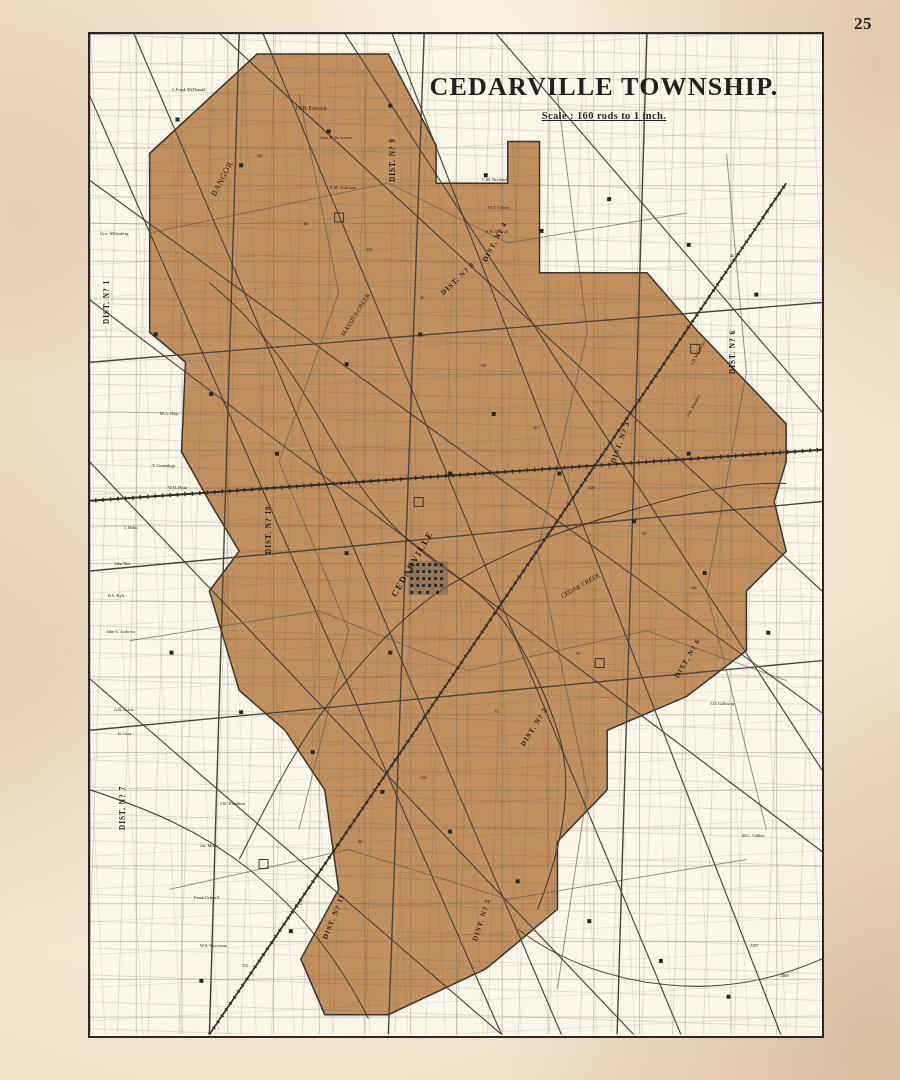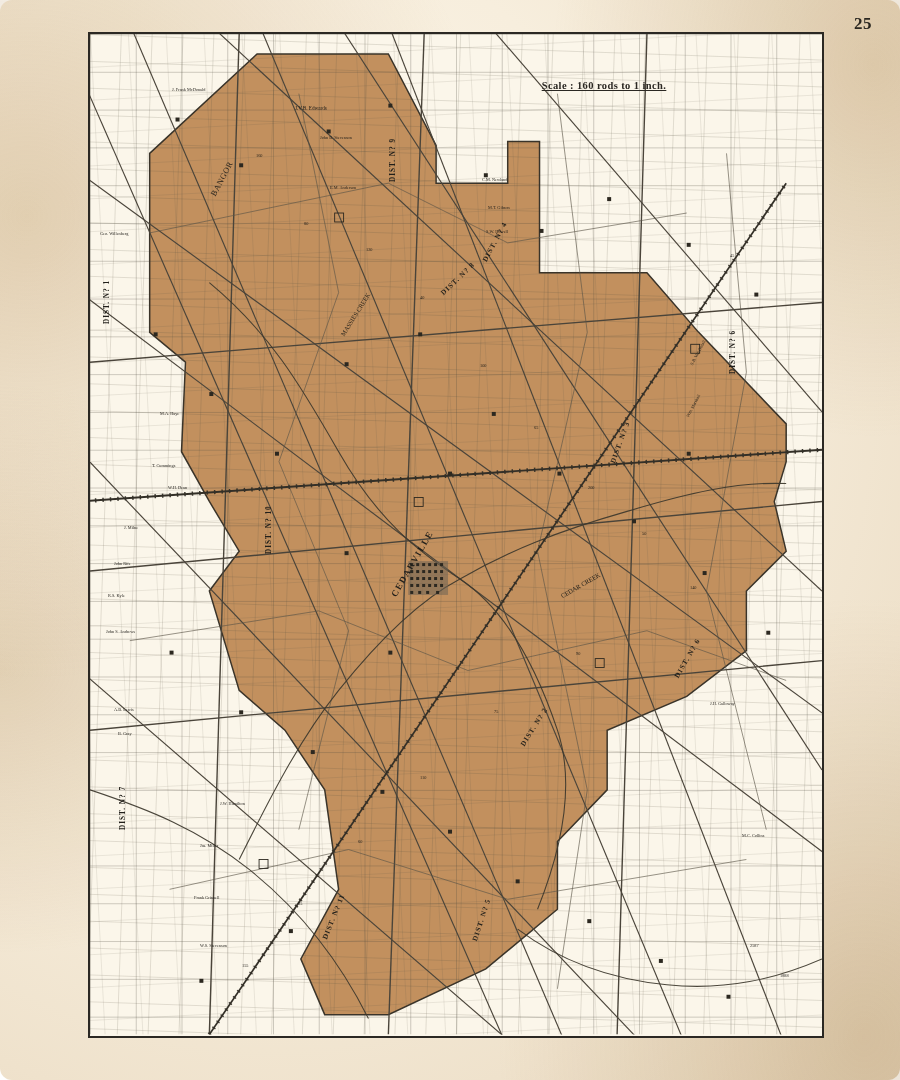--- a/index.html
+++ b/index.html
@@ -14,21 +14,20 @@
     font-family: "Liberation Serif", serif;
   }
 
   
   #page {
     position: relative;
     width: 900px;
     height: 1080px;
     background:
       radial-gradient(ellipse at 30% 35%, #fdf7ec 0%, #f7eedd 45%, #efe2cc 75%, #e6d6bc 100%);
-    border-radius: 12px;
   }
   
   #page::before {
     content: "";
     position: absolute;
     inset: 0;
     pointer-events: none;
     background:
       radial-gradient(ellipse at 3% 20%, rgba(196,165,118,0.40) 0%, rgba(196,165,118,0) 38%),
       radial-gradient(ellipse at 0% 62%, rgba(188,156,108,0.33) 0%, rgba(188,156,108,0) 30%),
@@ -363,19 +362,20 @@
           <div class="maplabel tiny" style="left: 330px; top: 742px; transform: rotate(0deg);">110</div>
           <div class="maplabel tiny" style="left: 268px; top: 806px; transform: rotate(0deg);">60</div>
           <div class="maplabel tiny" style="left: 208px; top: 868px; transform: rotate(0deg);">85</div>
           <div class="maplabel tiny" style="left: 152px; top: 930px; transform: rotate(0deg);">155</div>
           <div class="maplabel tiny" style="left: 640px; top: 220px; transform: rotate(0deg);">45</div>
           <div class="maplabel tiny" style="left: 660px; top: 910px; transform: rotate(0deg);">2587</div>
           <div class="maplabel tiny" style="left: 690px; top: 940px; transform: rotate(0deg);">1888</div>
         </div>
 
       <div id="title-block">
+        <div id="map-title">CEDARVILLE TOWNSHIP.</div>
         <div id="map-scale">Scale : 160 rods to 1 inch.</div>
       </div>
 
     </div>
   </div>
 
 </div>
 
 </body></html>

